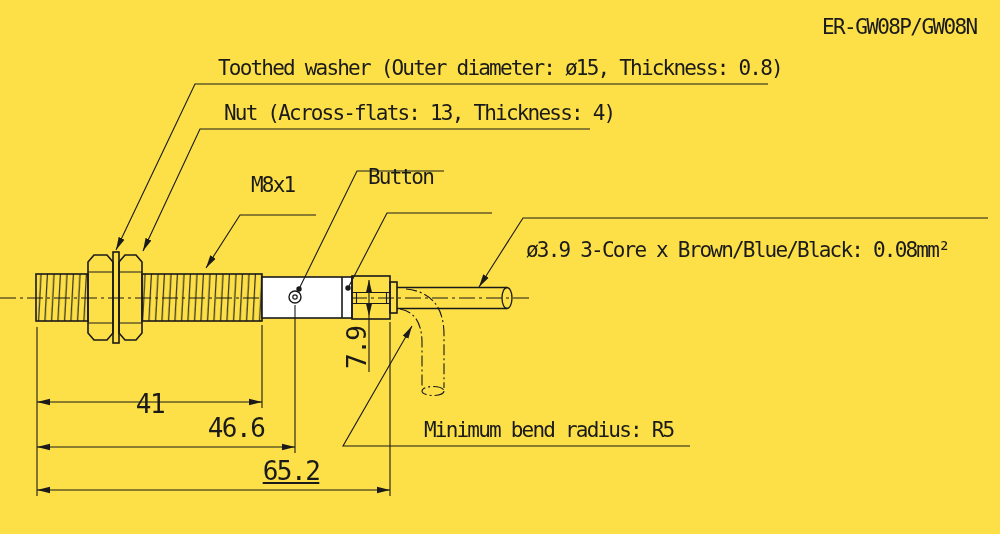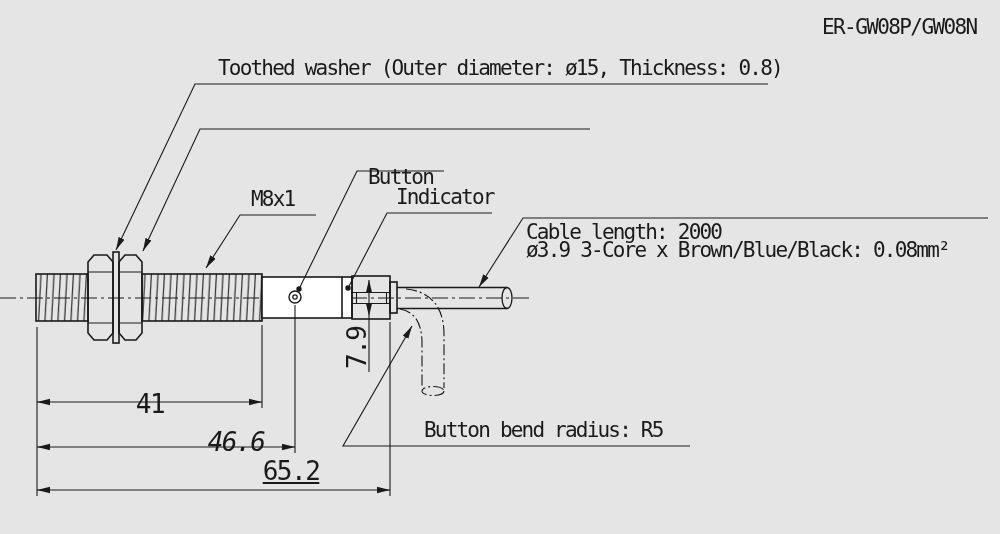--- a/index.html
+++ b/index.html
@@ -1,17 +1,17 @@
 <!DOCTYPE html>
 <html><head>
 <meta charset="utf-8">
 <style>
   html,body { margin:0; padding:0; background:#ffffff; }
   .stage {
-    position:relative; width:1000px; height:534px; background:#e5e5e5;
+    position:relative; width:1000px; height:534px; background:#fde047;
     font-family:"DejaVu Sans Mono", monospace; color:#1a1a1a; overflow:hidden;
   }
   .stage svg { position:absolute; left:0; top:0; }
   .lbl {
     position:absolute; white-space:nowrap;
     font-size:21px; letter-spacing:-1.8px; line-height:26px;
   }
   .dim {
     position:absolute; white-space:nowrap;
     font-size:26px; letter-spacing:-1.5px; line-height:30px; text-align:center;
@@ -114,34 +114,33 @@
       <path d="M37 402 H262" marker-start="url(#arr)" marker-end="url(#arr)"></path>
       <path d="M37 447 H295" marker-start="url(#arr)" marker-end="url(#arr)"></path>
       <path d="M37 490 H390" marker-start="url(#arr)" marker-end="url(#arr)"></path>
     </g>
   </svg>
 
   <div class="lbl code" style="left:822px; top:14px;">ER-GW08P/GW08N</div>
 
   <div class="lbl" style="left:218px; top:55px;">Toothed washer (Outer diameter: ø15, Thickness: 0.8)</div>
 
+  <div class="lbl" style="left:224px; top:100px;">Nut (Across-flats: 13, Thickness: 4)</div>
 
   <div class="lbl" style="left:368px; top:142px;margin-top:22px;">Button</div>
 
-  <div class="lbl" style="left:251px; top:186px;">M8x1</div>
+  <div class="lbl" style="left:251px; top:172px;">M8x1</div>
 
-  <div class="lbl" style="left:396px; top:184px;">Indicator</div>
 
   <div class="lbl" style="left:526px; top:189px;margin-top:48px;">ø3.9 3-Core x Brown/Blue/Black: 0.08mm²</div>
 
-  <div class="lbl" style="left:526px; top:219px;">Cable length: 2000</div>
 
-  <div class="lbl" style="left:424px; top:417px;">Button bend radius: R5</div>
+  <div class="lbl" style="left:424px; top:417px;">Minimum bend radius: R5</div>
 
   <div class="dim" style="left:120px; top:370px; width:60px;margin-top:19px;">41</div>
 
-  <div class="dim" style="left:206px; top:427px; width:60px;font-style:italic;">46.6</div>
+  <div class="dim" style="left:206px; top:413px; width:60px;">46.6</div>
 
   <div class="dim" style="left:261px; top:456px; width:60px;text-decoration:underline;">65.2</div>
 
   <div class="dim rot" style="left:342px; top:369px;">7.9</div>
 
 </div>
 
 </body></html>

